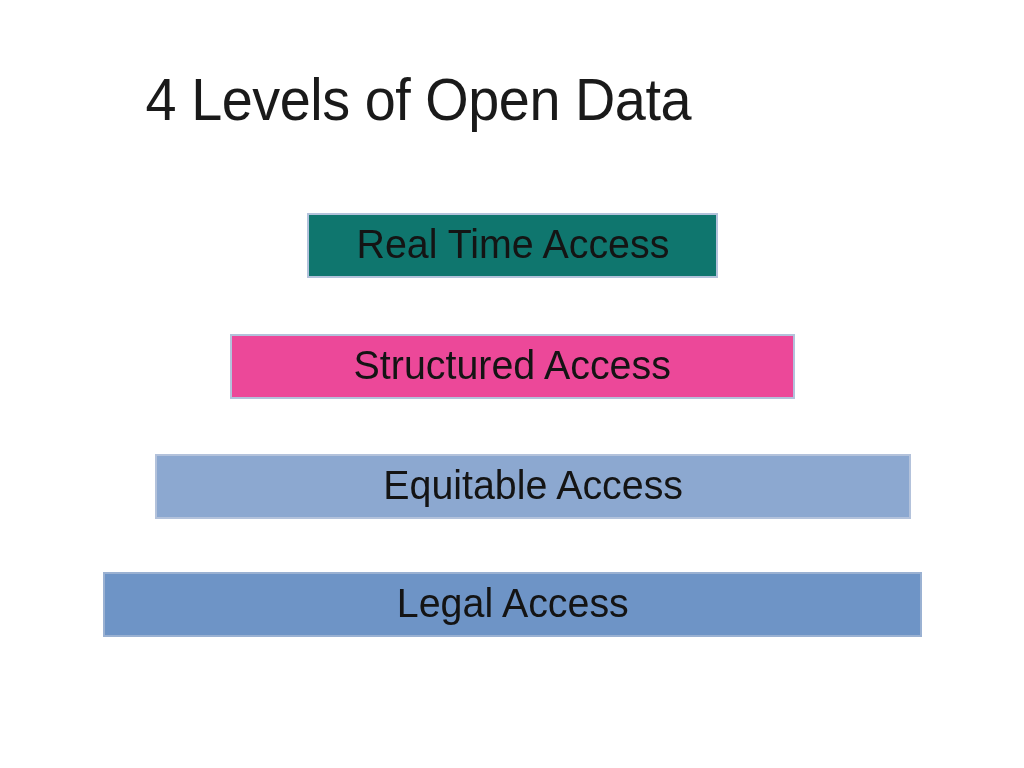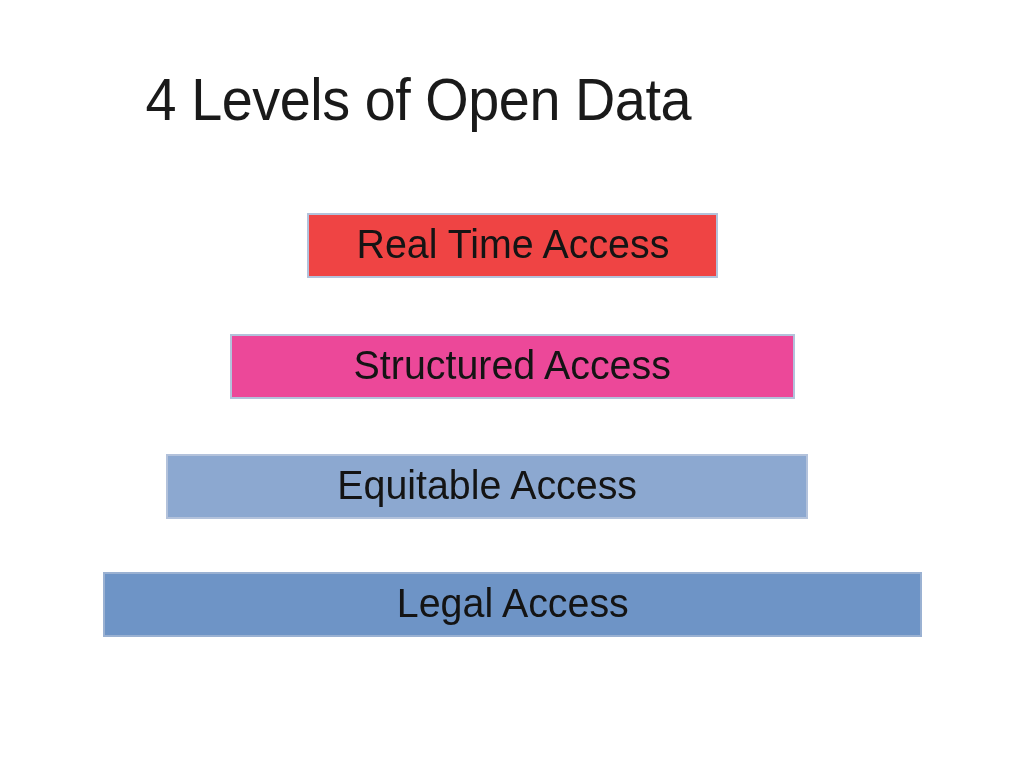--- a/index.html
+++ b/index.html
@@ -60,35 +60,35 @@
     color: #141414;
     white-space: nowrap;
     transform: scaleX(0.96);
     transform-origin: center;
     line-height: 1;
     padding-bottom: 2px;
   }
 
   .bar-1 { left: 307px; top: 213px; width: 411px; height: 65px; }
   .bar-2 { left: 230px; top: 334px; width: 565px; height: 65px; }
-  .bar-3 { left: 166px; top: 454px; width: 642px; height: 65px; }
+  .bar-3 { left: 155px; top: 454px; width: 756px; height: 65px; }
   .bar-4 { left: 103px; top: 572px; width: 819px; height: 65px; }
 </style>
 </head>
 <body>
 
 <main class="slide" style="background-color: rgb(255, 255, 255);">
 
   <h1 class="slide-title" style="color: rgb(26, 26, 26);">
     <span class="condense">4 Levels of Open Data</span>
   </h1>
 
   <section class="levels">
 
-    <div class="bar bar-1" style="background-color: #ef4444; border-color: rgb(179, 194, 219);">
+    <div class="bar bar-1" style="background-color: #0f766e; border-color: rgb(179, 194, 219);">
       <span class="bar-label" style="color: rgb(20, 20, 20);">Real Time Access</span>
     </div>
 
     <div class="bar bar-2" style="background-color: #ec4899; border-color: rgb(179, 194, 219);">
       <span class="bar-label" style="color: rgb(20, 20, 20);">Structured Access</span>
     </div>
 
     <div class="bar bar-3" style="background-color: rgb(140, 168, 208); border-color: rgb(179, 194, 219);">
       <span class="bar-label" style="color: rgb(20, 20, 20);">Equitable Access</span>
     </div>

